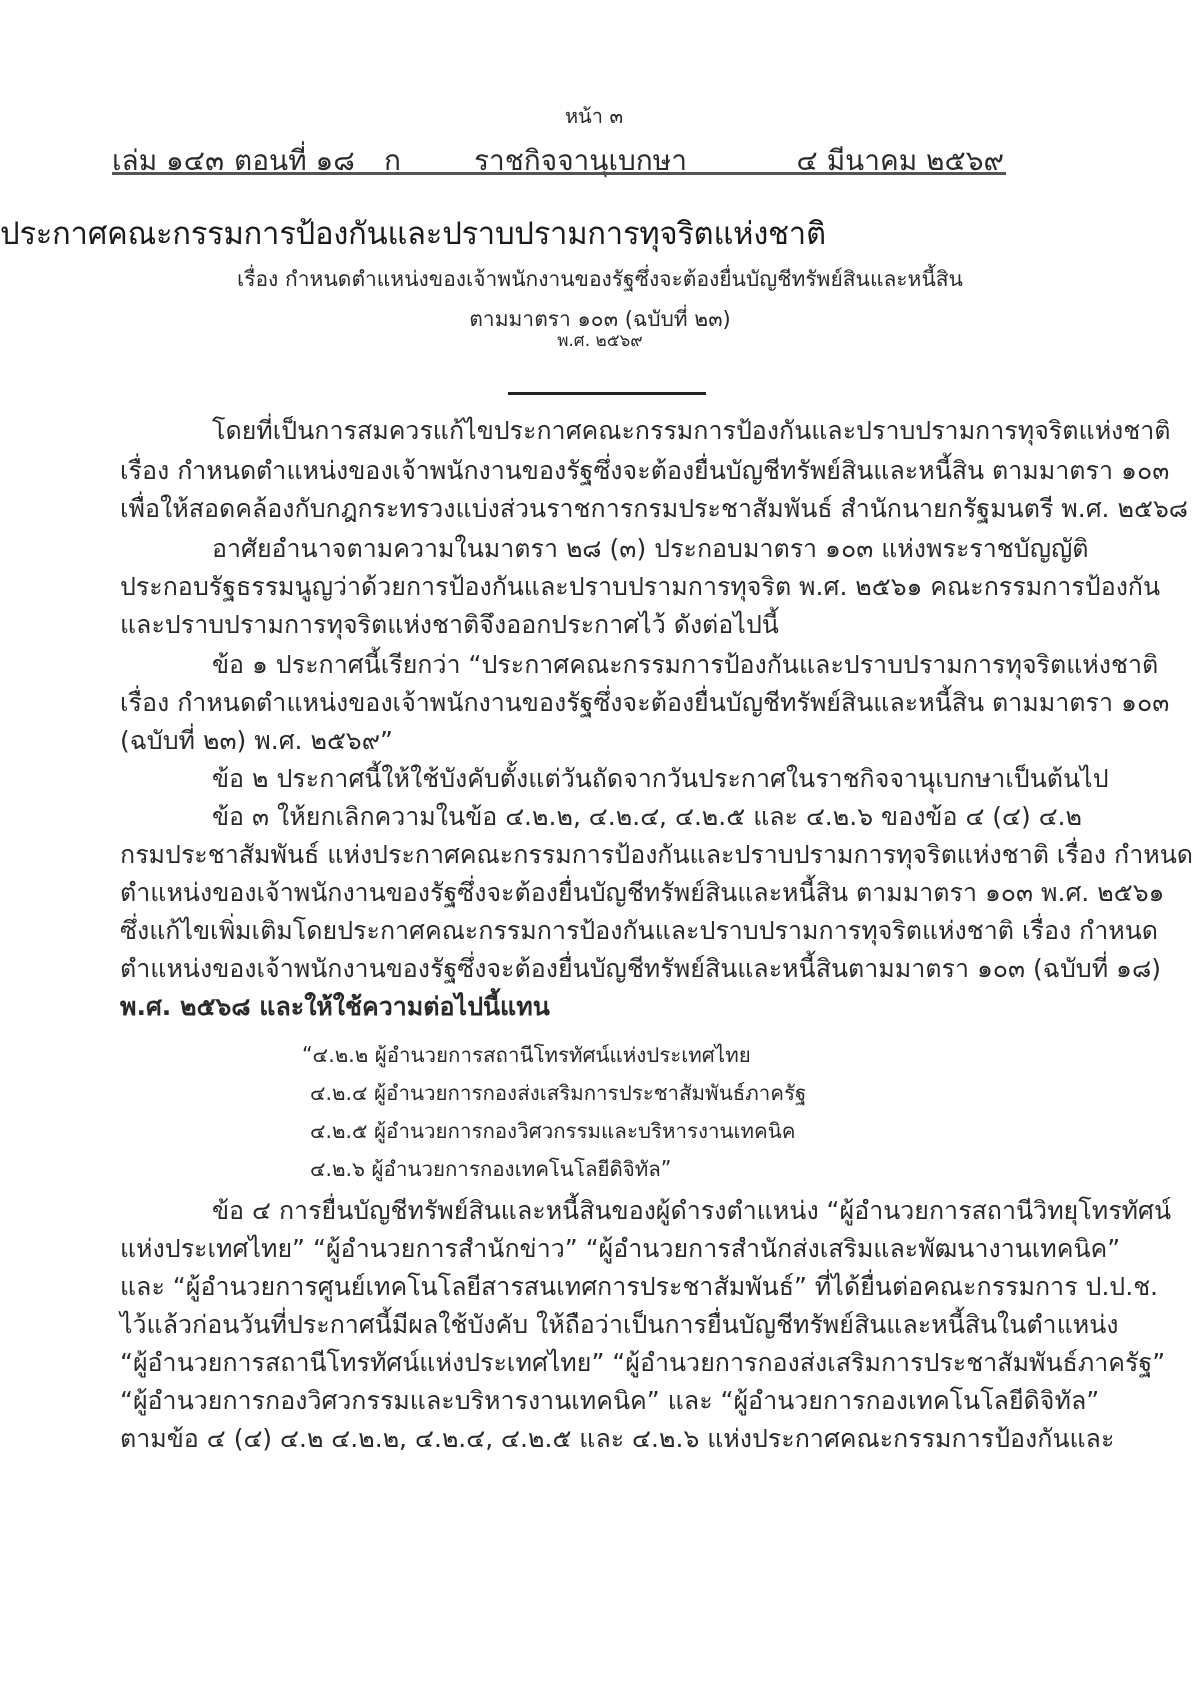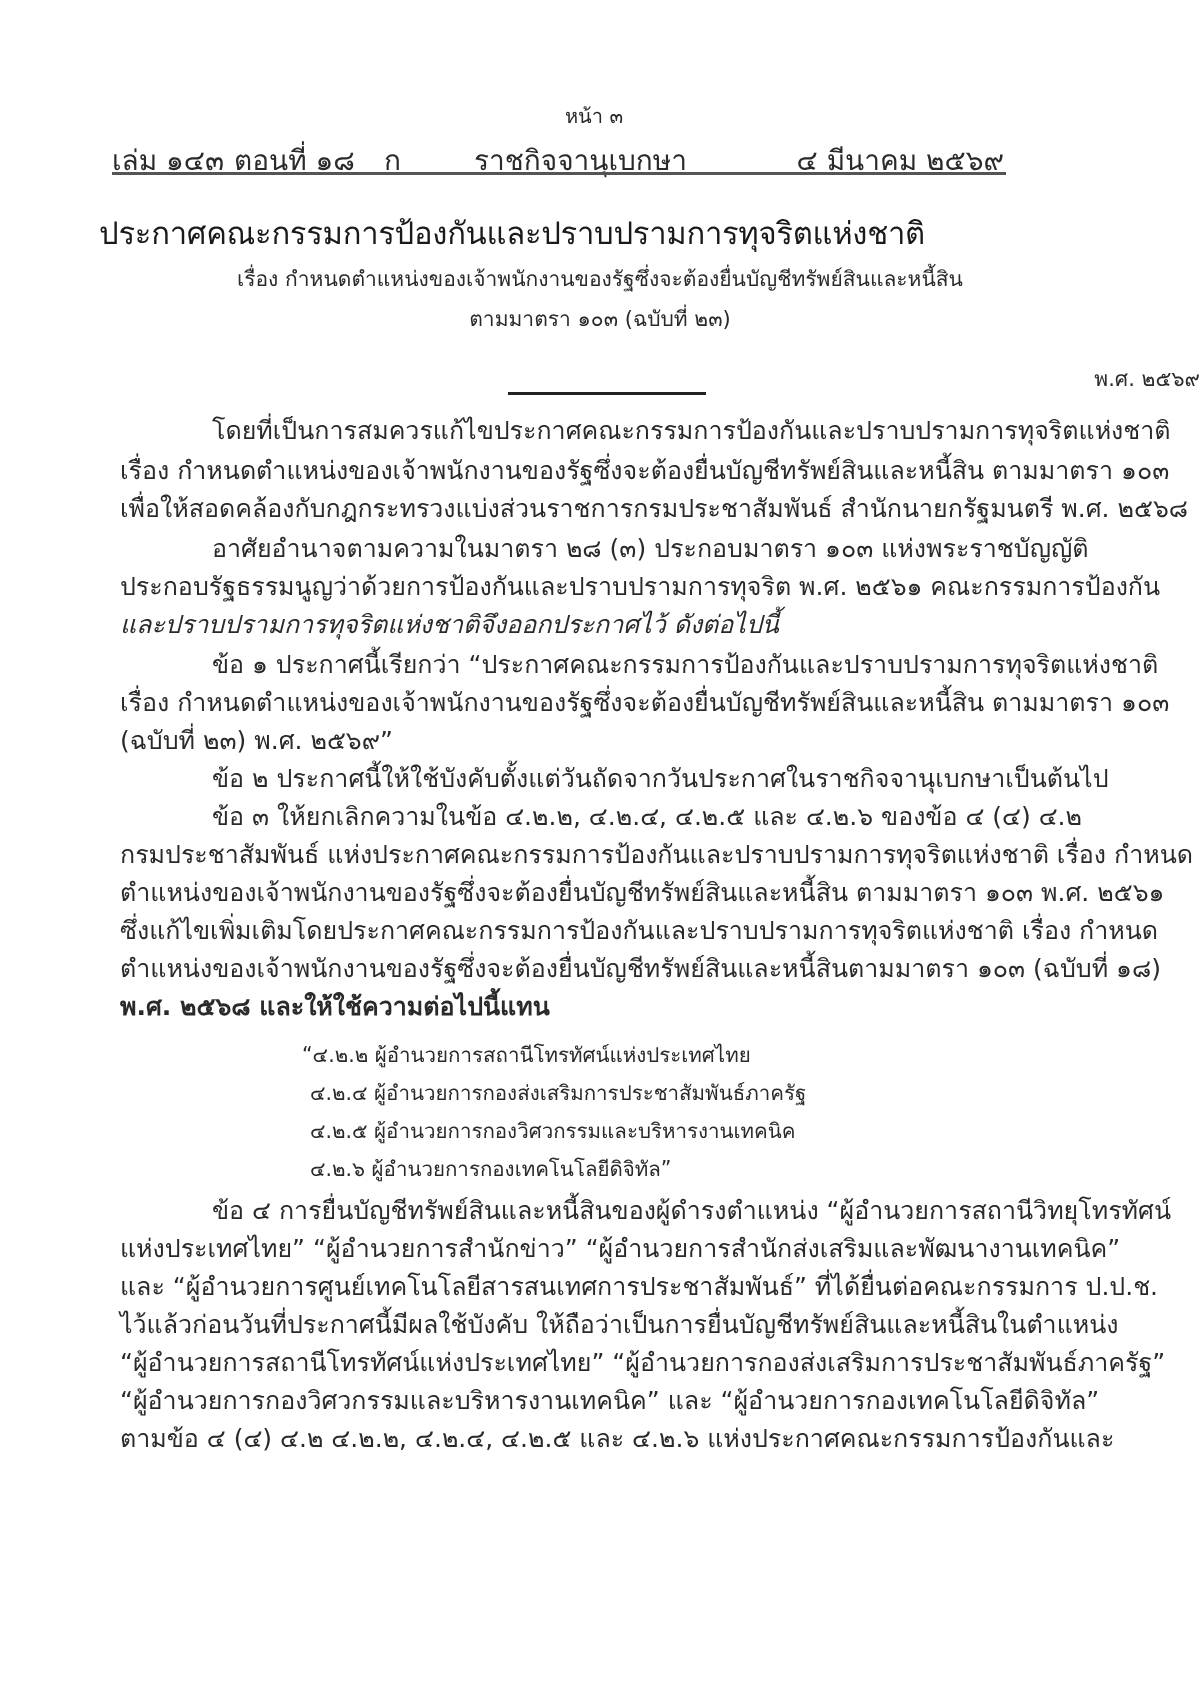--- a/index.html
+++ b/index.html
@@ -2,21 +2,21 @@
 <html><head>
   <meta charset="utf-8">
   <style>
     html, body { margin:0; padding:0; background:#ffffff; }
     body { width:1200px; height:1707px; position:relative; overflow:hidden;
            font-family:"DejaVu Sans", "Liberation Sans", sans-serif; color:#2a2a2a; }
     .page-no { position:absolute; top:100px; left:0; width:1188px; text-align:center; font-size:20px; }
     .header-row { position:absolute; top:134px; left:112px; width:892px; height:34px; font-size:28px; }
     .header-row span { position:absolute; top:4px; white-space:nowrap; }
     .hdr-rule { position:absolute; top:172px; left:112px; width:894px; height:3px; background:#555; }
-    .title { position:absolute; top:208px; left:0; width:1024px; text-align:center; font-size:31px; color:#1a1a1a; letter-spacing:-0.3px; }
+    .title { position:absolute; top:208px; left:0; width:1024px; font-size:31px; color:#1a1a1a; letter-spacing:-0.3px; }
     .subtitle { position:absolute; left:0; width:1200px; text-align:center; font-size:21px; }
     .short-rule { position:absolute; top:392px; left:508px; width:198px; height:3px; background:#222; }
     .body-line { position:absolute; left:120px; width:962px; font-size:25px; line-height:38px; white-space:nowrap;
                  text-align:justify; text-align-last:justify; }
     .body-line.last { text-align-last:left; }
     .body-line.indent { left:212px; width:870px; }
     .list-line { position:absolute; font-size:20.5px; white-space:nowrap; }
   </style>
 </head>
 <body>
@@ -30,30 +30,30 @@
     <span style="left:122px;">ตอนที่ ๑๘</span>
     <span style="left:272px;">ก</span>
     <span style="left:362px;">ราชกิจจานุเบกษา</span>
     <span style="right:0;">๔ มีนาคม ๒๕๖๙</span>
   </div>
   <div class="hdr-rule"></div>
 
   <div class="title">ประกาศคณะกรรมการป้องกันและปราบปรามการทุจริตแห่งชาติ</div>
   <div class="subtitle" style="top:262px;">เรื่อง กำหนดตำแหน่งของเจ้าพนักงานของรัฐซึ่งจะต้องยื่นบัญชีทรัพย์สินและหนี้สิน</div>
   <div class="subtitle" style="top:302px;">ตามมาตรา ๑๐๓ (ฉบับที่ ๒๓)</div>
-  <div class="subtitle" style="top:362px; font-size:21px;text-align:right;">พ.ศ. ๒๕๖๙</div>
+  <div class="subtitle" style="top:326px; font-size:17px;">พ.ศ. ๒๕๖๙</div>
   <div class="short-rule"></div>
 
   <div class="body-line indent" style="top:412px;">โดยที่เป็นการสมควรแก้ไขประกาศคณะกรรมการป้องกันและปราบปรามการทุจริตแห่งชาติ</div>
   <div class="body-line" style="top:452px;">เรื่อง กำหนดตำแหน่งของเจ้าพนักงานของรัฐซึ่งจะต้องยื่นบัญชีทรัพย์สินและหนี้สิน ตามมาตรา ๑๐๓</div>
   <div class="body-line last" style="top:490px;">เพื่อให้สอดคล้องกับกฎกระทรวงแบ่งส่วนราชการกรมประชาสัมพันธ์ สำนักนายกรัฐมนตรี พ.ศ. ๒๕๖๘</div>
 
   <div class="body-line indent" style="top:530px;">อาศัยอำนาจตามความในมาตรา ๒๘ (๓) ประกอบมาตรา ๑๐๓ แห่งพระราชบัญญัติ</div>
   <div class="body-line" style="top:568px;">ประกอบรัฐธรรมนูญว่าด้วยการป้องกันและปราบปรามการทุจริต พ.ศ. ๒๕๖๑ คณะกรรมการป้องกัน</div>
-  <div class="body-line last" style="top:606px;font-style:italic;">และปราบปรามการทุจริตแห่งชาติจึงออกประกาศไว้ ดังต่อไปนี้</div>
+  <div class="body-line last" style="top:606px;">และปราบปรามการทุจริตแห่งชาติจึงออกประกาศไว้ ดังต่อไปนี้</div>
 
   <div class="body-line indent" style="top:646px;">ข้อ ๑ ประกาศนี้เรียกว่า “ประกาศคณะกรรมการป้องกันและปราบปรามการทุจริตแห่งชาติ</div>
   <div class="body-line" style="top:684px;">เรื่อง กำหนดตำแหน่งของเจ้าพนักงานของรัฐซึ่งจะต้องยื่นบัญชีทรัพย์สินและหนี้สิน ตามมาตรา ๑๐๓</div>
   <div class="body-line last" style="top:722px;">(ฉบับที่ ๒๓) พ.ศ. ๒๕๖๙”</div>
 
   <div class="body-line indent last" style="top:760px;">ข้อ ๒ ประกาศนี้ให้ใช้บังคับตั้งแต่วันถัดจากวันประกาศในราชกิจจานุเบกษาเป็นต้นไป</div>
 
   <div class="body-line indent" style="top:798px;">ข้อ ๓ ให้ยกเลิกความในข้อ ๔.๒.๒, ๔.๒.๔, ๔.๒.๕ และ ๔.๒.๖ ของข้อ ๔ (๔) ๔.๒</div>
   <div class="body-line" style="top:836px;">กรมประชาสัมพันธ์ แห่งประกาศคณะกรรมการป้องกันและปราบปรามการทุจริตแห่งชาติ เรื่อง กำหนด</div>
   <div class="body-line" style="top:874px;">ตำแหน่งของเจ้าพนักงานของรัฐซึ่งจะต้องยื่นบัญชีทรัพย์สินและหนี้สิน ตามมาตรา ๑๐๓ พ.ศ. ๒๕๖๑</div>

